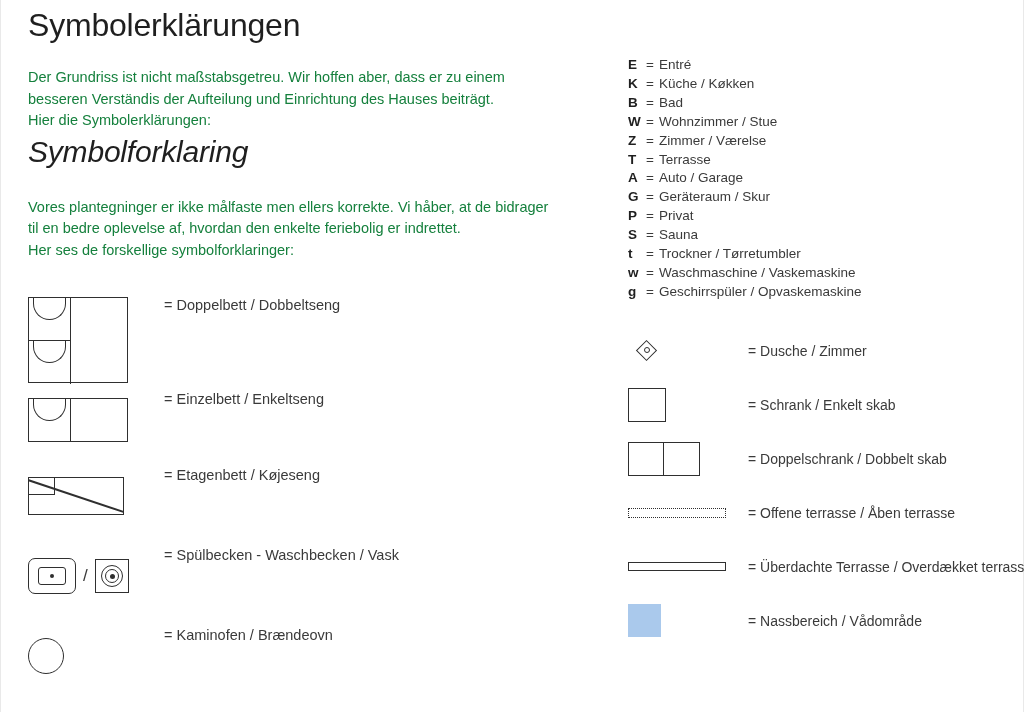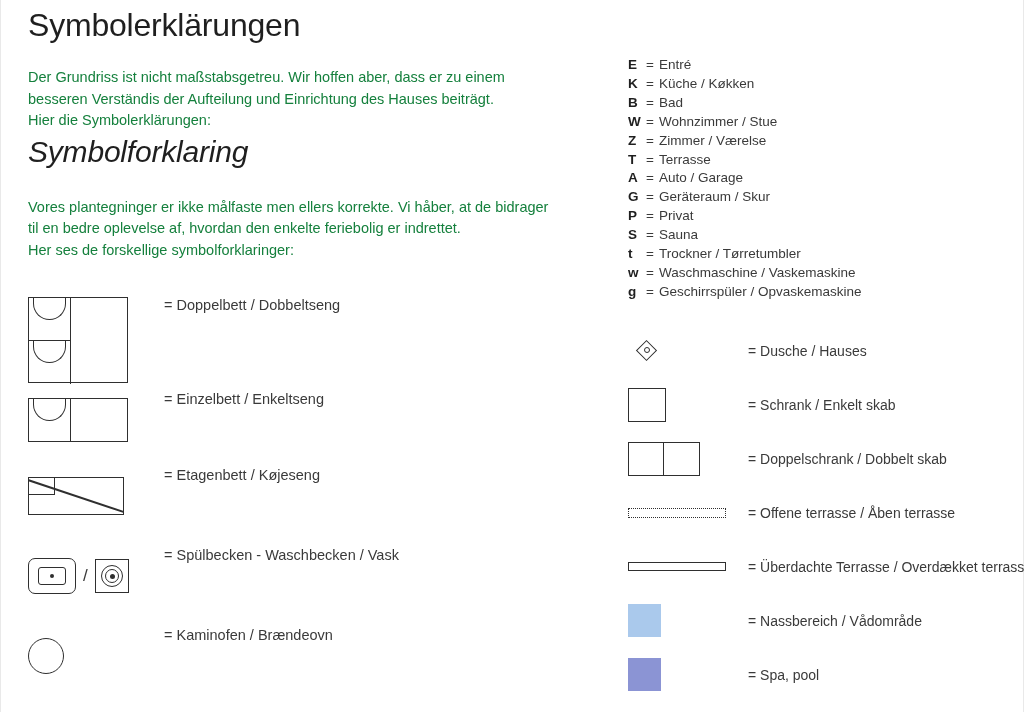--- a/index.html
+++ b/index.html
@@ -539,21 +539,21 @@
 
     <div class="sym-list">
 
       <div class="sym-row">
         <div class="sym-figure">
           <div class="shower">
             <div class="diamond"></div>
             <div class="ring"></div>
           </div>
         </div>
-        <div class="sym-label">= Dusche / Hauses</div>
+        <div class="sym-label">= Dusche / Zimmer</div>
       </div>
 
       <div class="sym-row">
         <div class="sym-figure">
           <div class="cabinet"></div>
         </div>
         <div class="sym-label">= Schrank / Enkelt skab</div>
       </div>
 
       <div class="sym-row">
@@ -580,23 +580,17 @@
         <div class="sym-label">= Überdachte Terrasse / Overdækket terrasse</div>
       </div>
 
       <div class="sym-row">
         <div class="sym-figure">
           <div class="swatch" style="background: rgb(170, 201, 236);"></div>
         </div>
         <div class="sym-label">= Nassbereich / Vådområde</div>
       </div>
 
-      <div class="sym-row">
-        <div class="sym-figure">
-          <div class="swatch" style="background: rgb(139, 148, 212);"></div>
-        </div>
-        <div class="sym-label">= Spa, pool</div>
-      </div>
 
     </div>
   </div>
 
 </div>
 
 </body></html>

